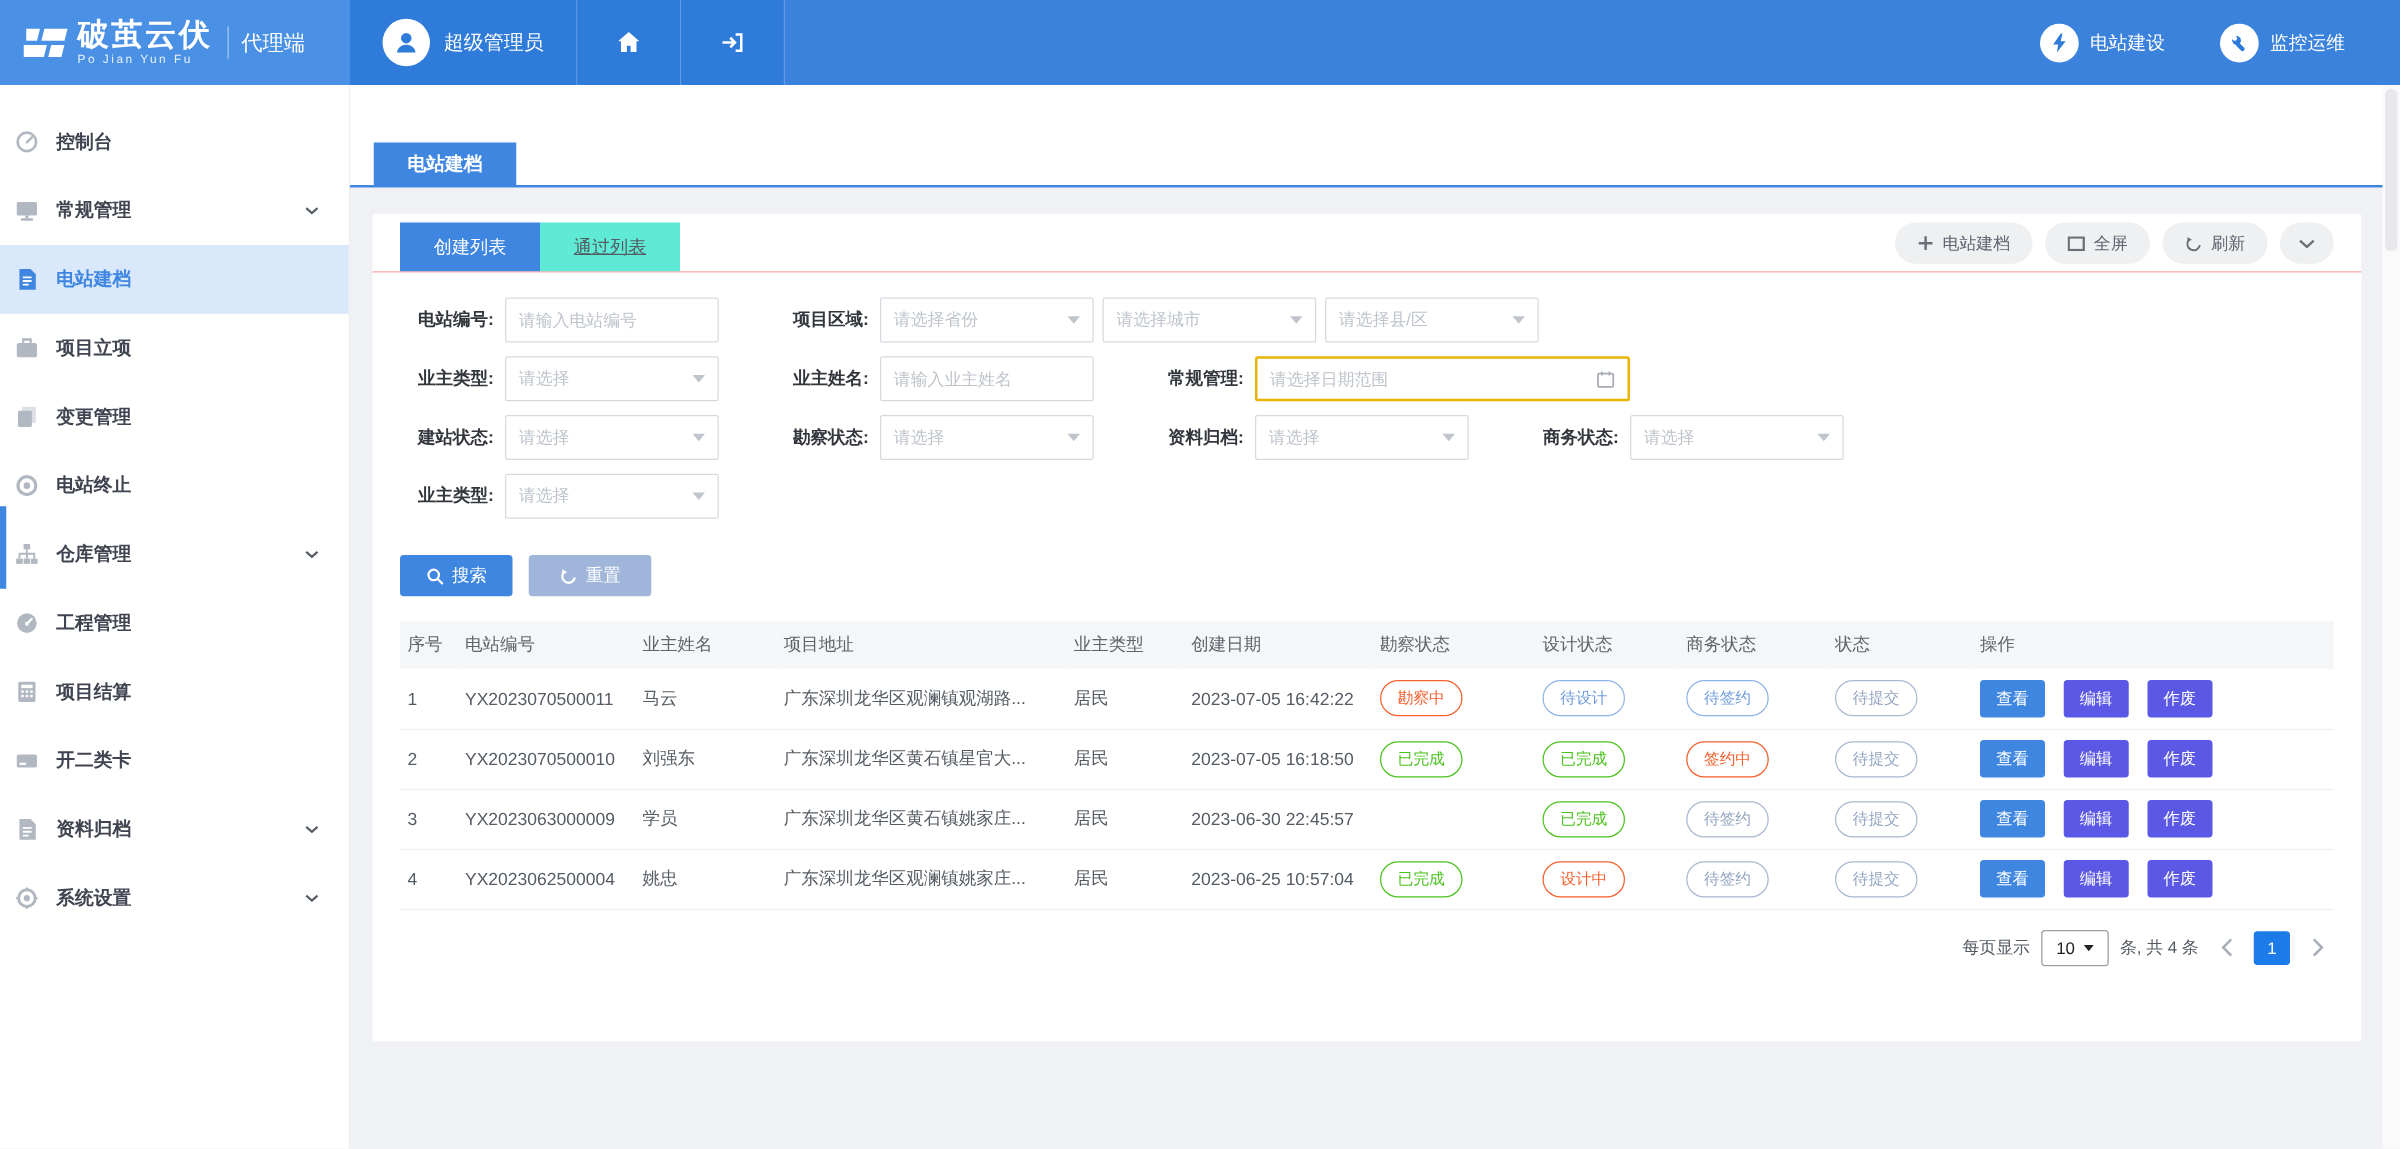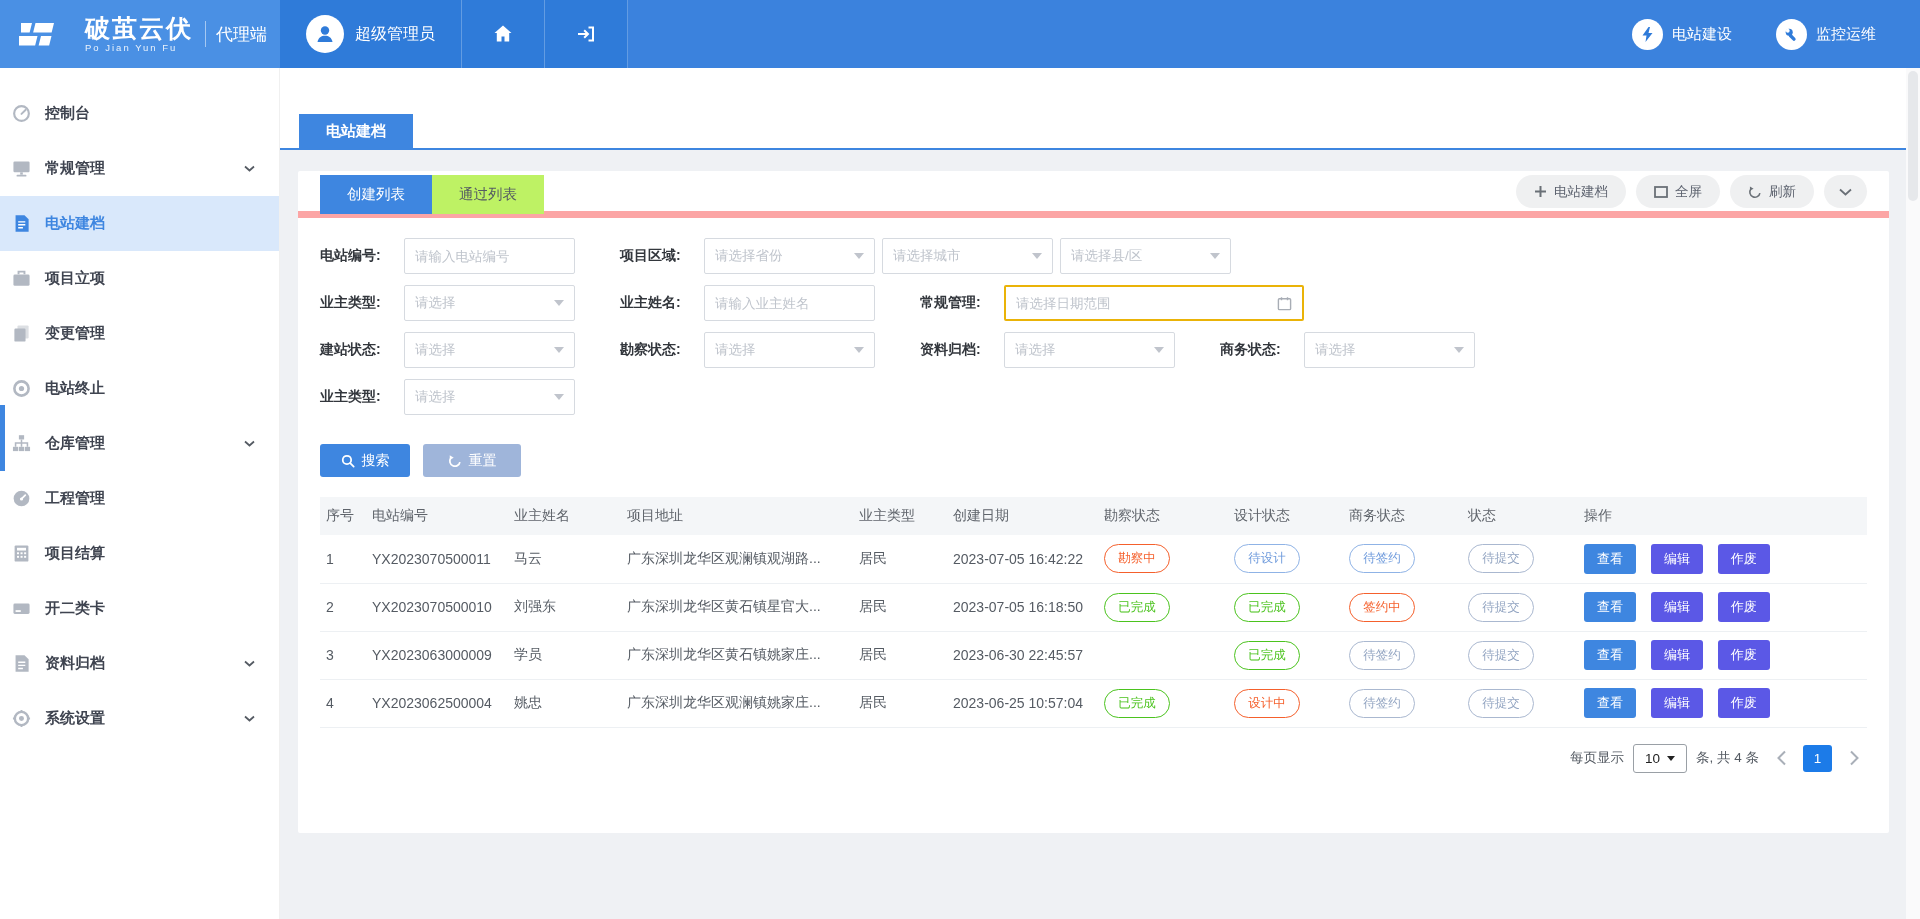--- a/index.html
+++ b/index.html
@@ -4,21 +4,21 @@
 <style>
   * { margin:0; padding:0; box-sizing:border-box; }
   html,body { width:1920px; height:919px; overflow:hidden; }
   body { font-family:"Liberation Sans","DejaVu Sans",sans-serif; background:#EFF1F4; color:#333; }
   .app { width:1920px; height:919px; position:relative; }
 
   
   .topbar { height:68px; background:#3B82DD; display:flex; align-items:stretch; }
   .tb-logo { width:280px; background:#4A90E4; display:flex; align-items:center; padding-left:16px; flex:none; }
   .logo-mark { width:46px; height:36px; flex:none; }
-  .logo-txt { margin-left:23px; color:#fff; line-height:1.05; }
+  .logo-txt { margin-left:0; color:#fff; line-height:1.05; }
   .logo-cn { font-size:25px; font-weight:bold; letter-spacing:2px; }
   .logo-en { font-size:9.5px; letter-spacing:2px; color:#EAF2FC; margin-top:2px; }
   .tb-sep { width:1px; height:26px; background:rgba(255,255,255,.5); margin:0 10px 0 12px; }
   .tb-tag { color:#fff; font-size:17px; }
   .tb-user { background:#2F7BD9; display:flex; align-items:center; gap:11px; padding:0 26px;
              border-right:1px solid rgba(255,255,255,.25); color:#fff; font-size:16px; cursor:pointer; }
   .avatar { width:38px; height:38px; border-radius:50%; background:#fff; display:flex; align-items:center; justify-content:center; }
   .tb-ibtn { width:83px; background:#2F7BD9; display:flex; align-items:center; justify-content:center;
              border-right:1px solid rgba(255,255,255,.25); cursor:pointer; }
   .tb-fill { flex:1; }
@@ -40,36 +40,36 @@
   .main { flex:1; display:flex; flex-direction:column; background:#EFF1F4; min-width:0; }
   .crumb-strip { background:#fff; height:82px; border-bottom:2px solid #3E86E0; position:relative; padding-left:19px; flex:none; }
   .crumb { padding-top:16px; font-size:13.5px; color:#5A5E66; }
   .crumb span { cursor:pointer; }
   .page-tab { position:absolute; left:19px; bottom:0; height:34px; padding:0 27px; background:#3E86E0; color:#fff;
               font-size:15px; font-weight:bold; display:flex; align-items:center; cursor:pointer; }
   .work { flex:1; padding:21px 31px 0 18px; }
   .card { background:#fff; border-radius:2px; height:662px; }
 
   
-  .tabs-row { display:flex; align-items:center; border-bottom:7px solid #fca5a5; padding:7px 22px 0 22px; height:47px; }
+  .tabs-row { display:flex; align-items:center; border-bottom:1px solid #fca5a5; padding:7px 22px 0 22px; height:47px; }
   .tab { padding:10px 27px; font-size:14.5px; cursor:pointer; }
   .tab.active { background:#3E86E0; color:#fff; }
-  .tab.plain { background:#bef264; color:#555B63; }
+  .tab.plain { background:#5eead4; color:#555B63;text-decoration:underline; }
   .toolbar { margin-left:auto; display:flex; gap:10px; align-items:center; padding-bottom:6px; }
   .tbtn { height:33px; border:none; border-radius:17px; background:#EFF0F1; color:#5E6470; font-size:13.5px;
           display:flex; align-items:center; gap:7px; padding:0 18px; cursor:pointer;
           font-family:inherit; }
   .tbtn.icon-only { padding:0 15px; }
 
   
   .filters { padding:20px 22px 0 22px; }
   .f-row { display:flex; align-items:center; margin-bottom:11px; }
   .f-item { display:flex; align-items:center; margin-right:45px; }
   .f-item:last-child { margin-right:0; }
-  .f-label { width:84px; text-align:left; padding-right:9px; font-size:14px; color:#33373D; font-weight:bold; flex:none; }
+  .f-label { width:84px; text-align:right; padding-right:9px; font-size:14px; color:#33373D; font-weight:bold; flex:none; }
   .inp, .sel { width:171px; height:36px; border:1px solid #D6DAE0; border-radius:2px; background:#fff; }
   .inp { padding:0 10px; font-size:13.5px; color:#333; font-family:inherit; outline:none; }
   .inp::placeholder { color:#BFC4CC; }
   .sel { display:flex; align-items:center; padding:0 10px; cursor:pointer; }
   .sel .ph { flex:1; font-size:13.5px; color:#BFC4CC; white-space:nowrap; overflow:hidden; }
   .caret { width:0; height:0; border-left:5px solid transparent; border-right:5px solid transparent;
            border-top:6px solid #C0C4CC; flex:none; }
   .sel.wide { width:199px; }
   .date-ctl { width:300px; height:36px; border:2px solid #eab308; border-radius:2px; display:flex; align-items:center; padding:0 10px; }
   .date-ctl input { flex:1; border:none; outline:none; font-size:13.5px; font-family:inherit; color:#333; }

